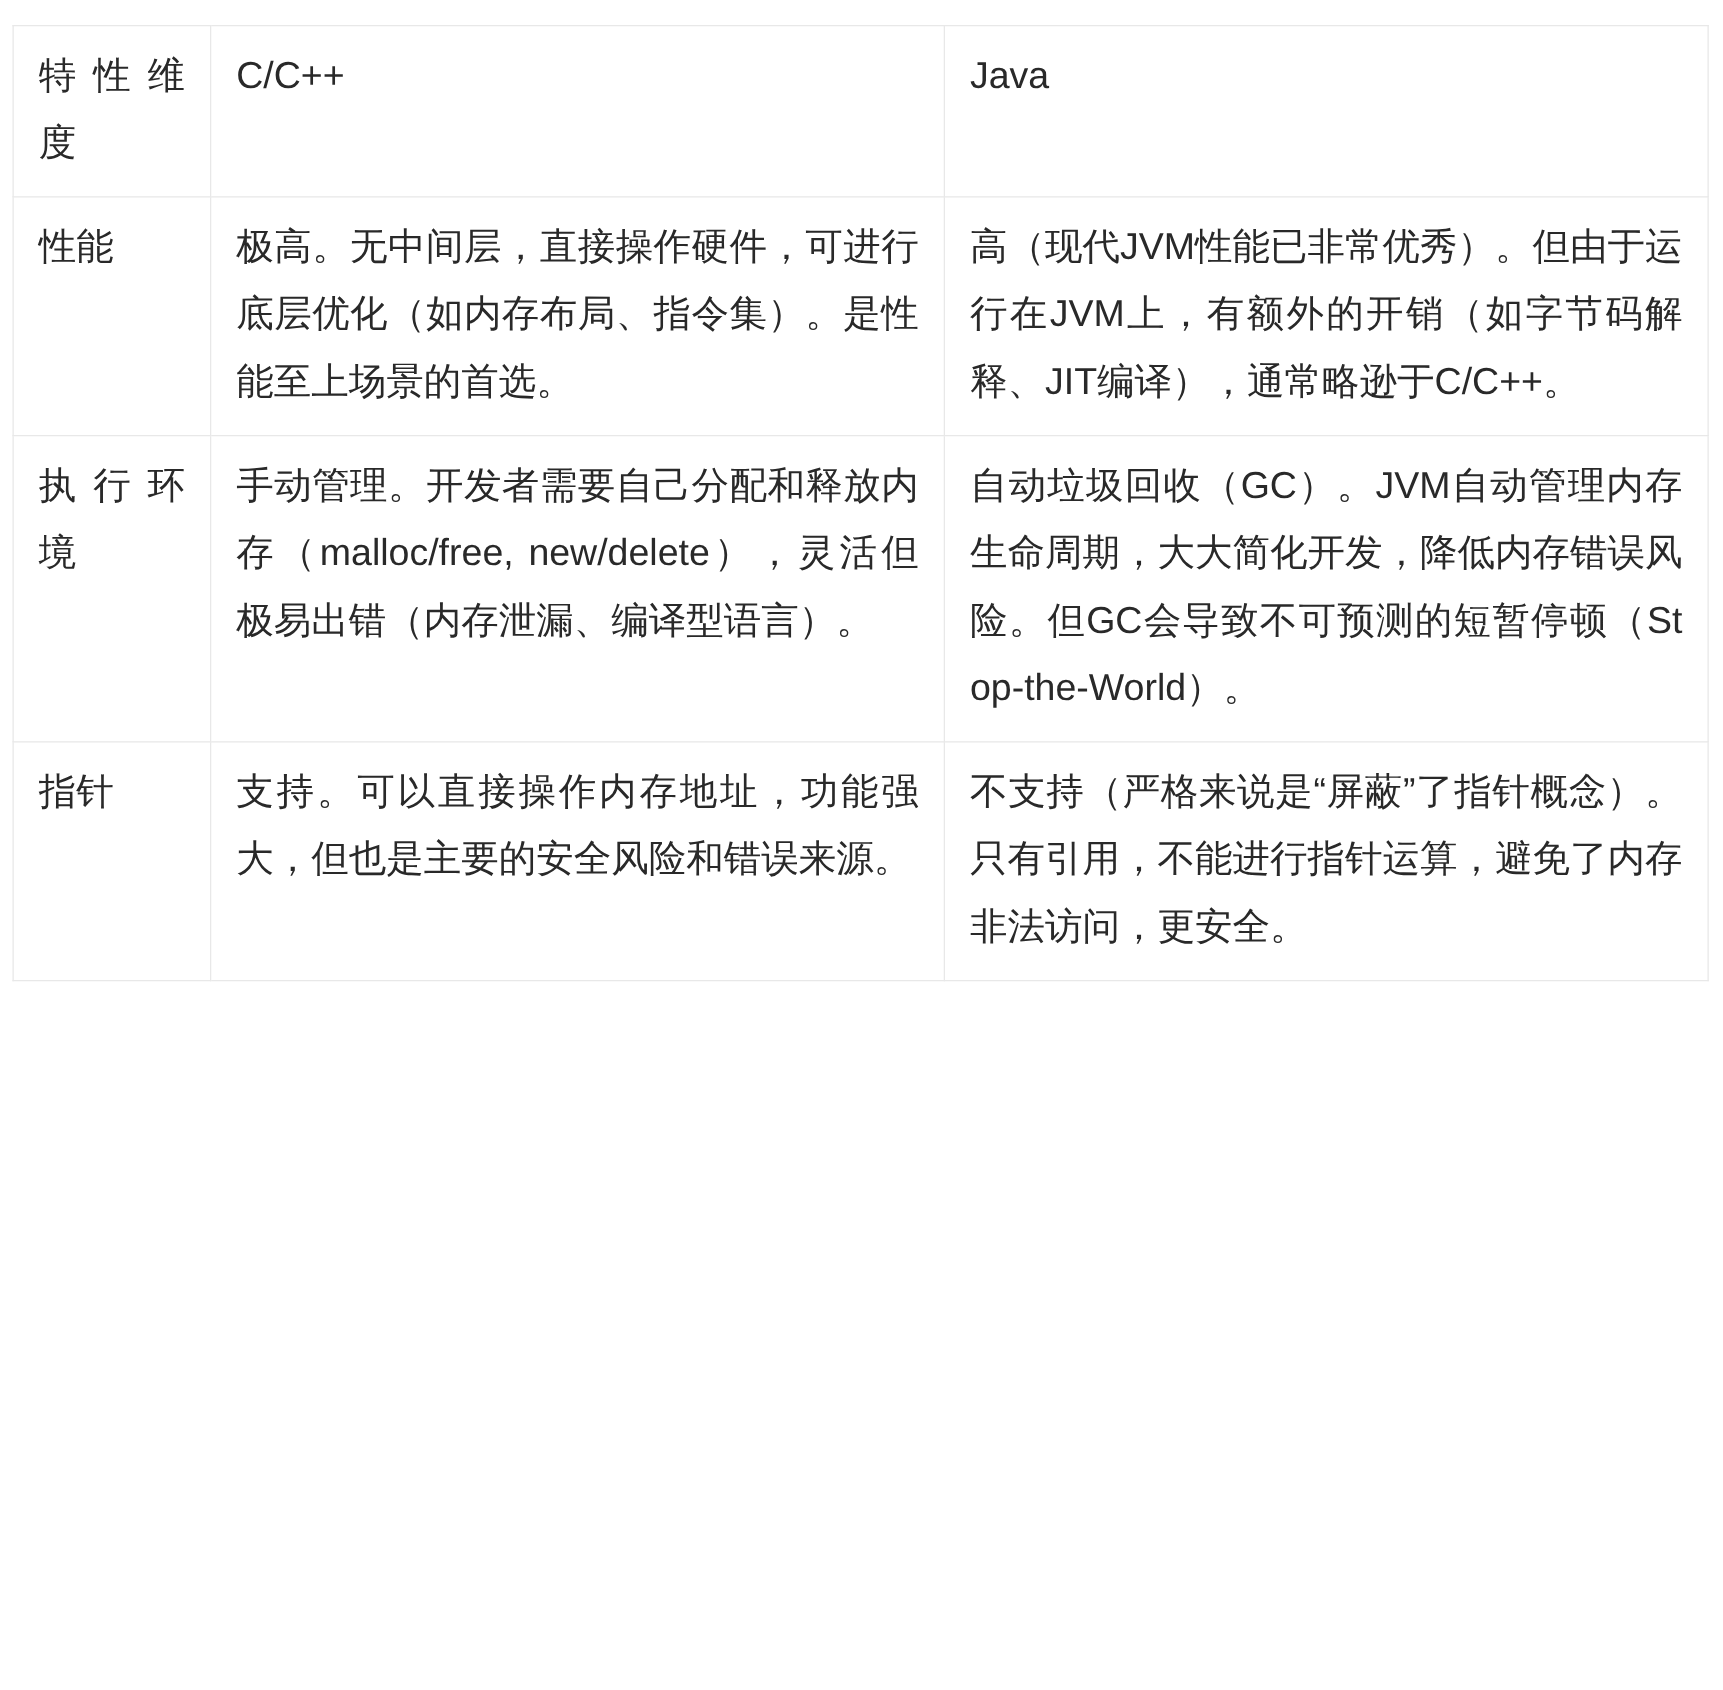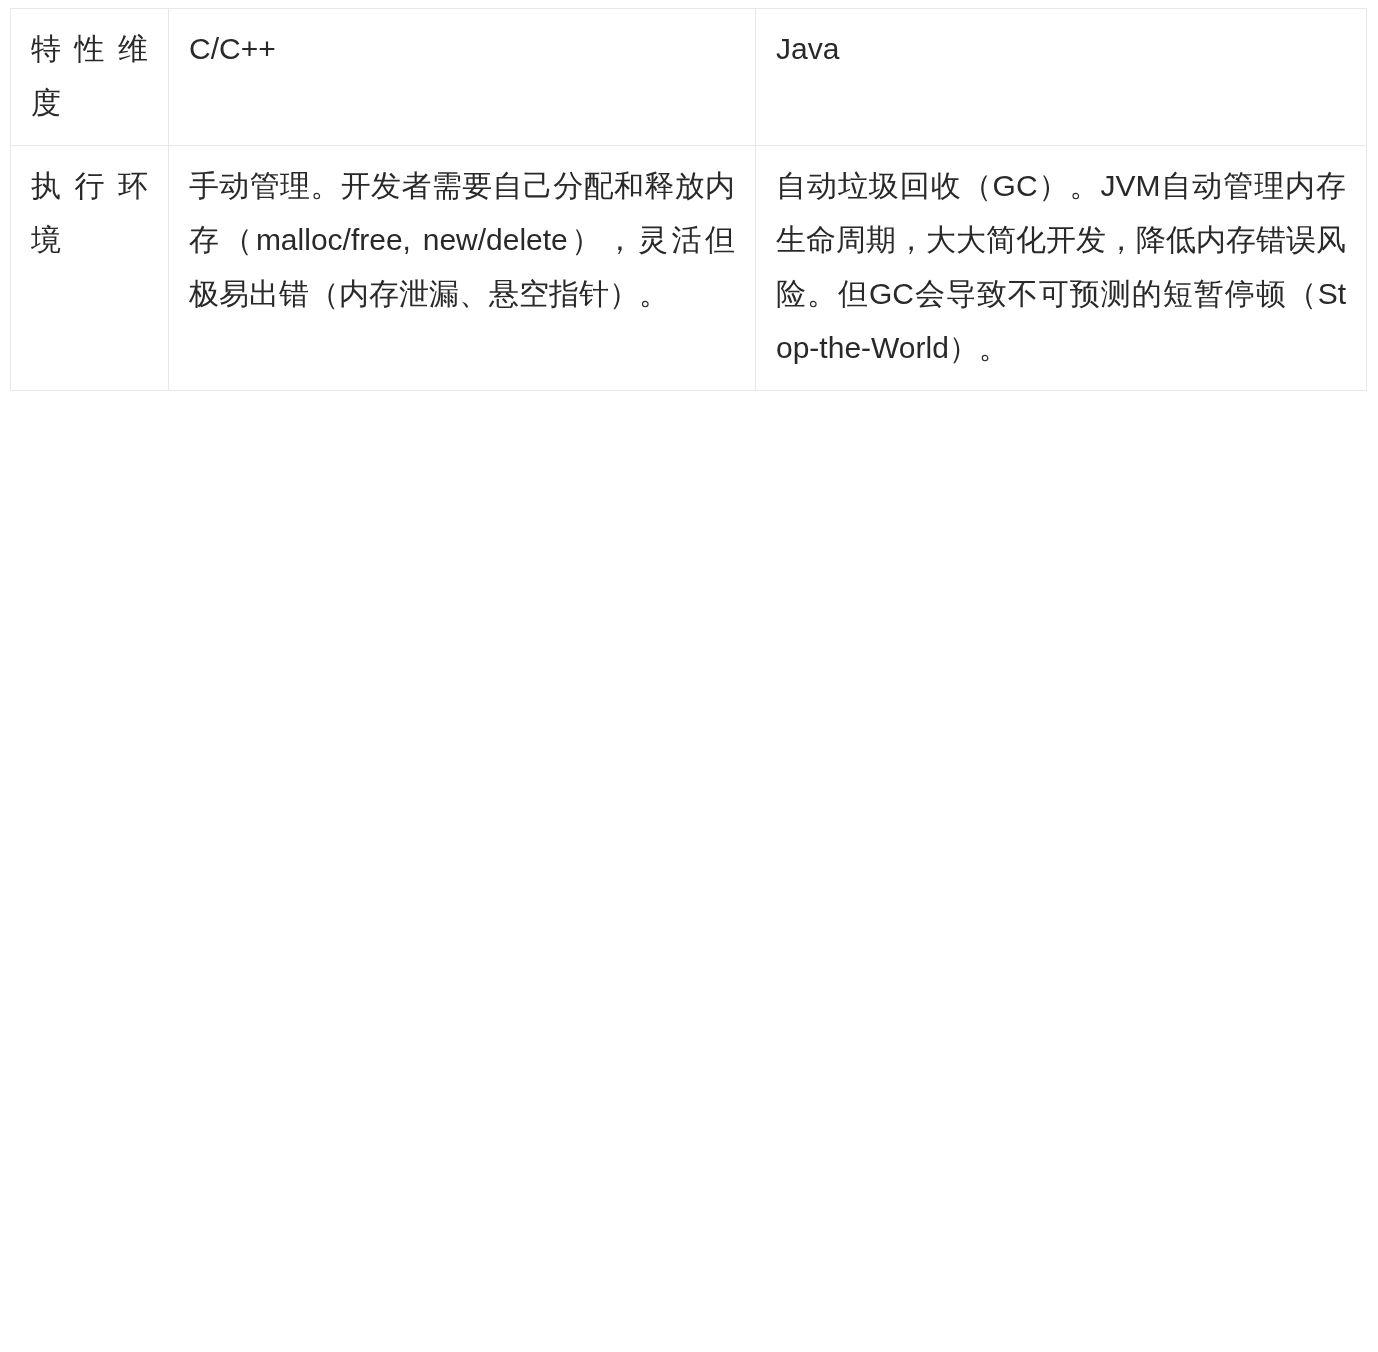--- a/index.html
+++ b/index.html
@@ -5,21 +5,21 @@
   html, body {
     margin: 0;
     padding: 0;
     background: #ffffff;
     font-family: "Liberation Sans", "DejaVu Sans", sans-serif;
   }
   .page {
     width: 1378px;
     min-height: 1352px;
     box-sizing: border-box;
-    padding: 8px 12px 7px 10px;
+    padding: 20px 12px 7px 10px;
     background: #ffffff;
   }
   table.cmp {
     border-collapse: collapse;
     table-layout: fixed;
     width: 1356px;
     background: #ffffff;
   }
   table.cmp col.c1 { width: 158px; }
   table.cmp col.c2 { width: 587px; }
@@ -47,19 +47,29 @@
       <col class="c2">
       <col class="c3">
     </colgroup>
     <tbody>
       <tr>
         <td>特性维度</td>
         <td>C/C++</td>
         <td>Java</td>
       </tr>
       <tr>
+        <td>性能</td>
+        <td>极高。无中间层，直接操作硬件，可进行底层优化（如内存布局、指令集）。是性能至上场景的首选。</td>
+        <td>高（现代JVM性能已非常优秀）。但由于运行在JVM上，有额外的开销（如字节码解释、JIT编译），通常略逊于C/C++。</td>
+      </tr>
+      <tr>
         <td>执行环境</td>
-        <td>手动管理。开发者需要自己分配和释放内存（malloc/free, new/delete），灵活但极易出错（内存泄漏、悬空指针）。</td>
+        <td>手动管理。开发者需要自己分配和释放内存（malloc/free, new/delete），灵活但极易出错（内存泄漏、编译型语言）。</td>
         <td>自动垃圾回收（GC）。JVM自动管理内存生命周期，大大简化开发，降低内存错误风险。但GC会导致不可预测的短暂停顿（Stop-the-World）。</td>
+      </tr>
+      <tr>
+        <td>指针</td>
+        <td>支持。可以直接操作内存地址，功能强大，但也是主要的安全风险和错误来源。</td>
+        <td>不支持（严格来说是“屏蔽”了指针概念）。只有引用，不能进行指针运算，避免了内存非法访问，更安全。</td>
       </tr>
     </tbody>
   </table>
 </div>
 
 </body></html>

